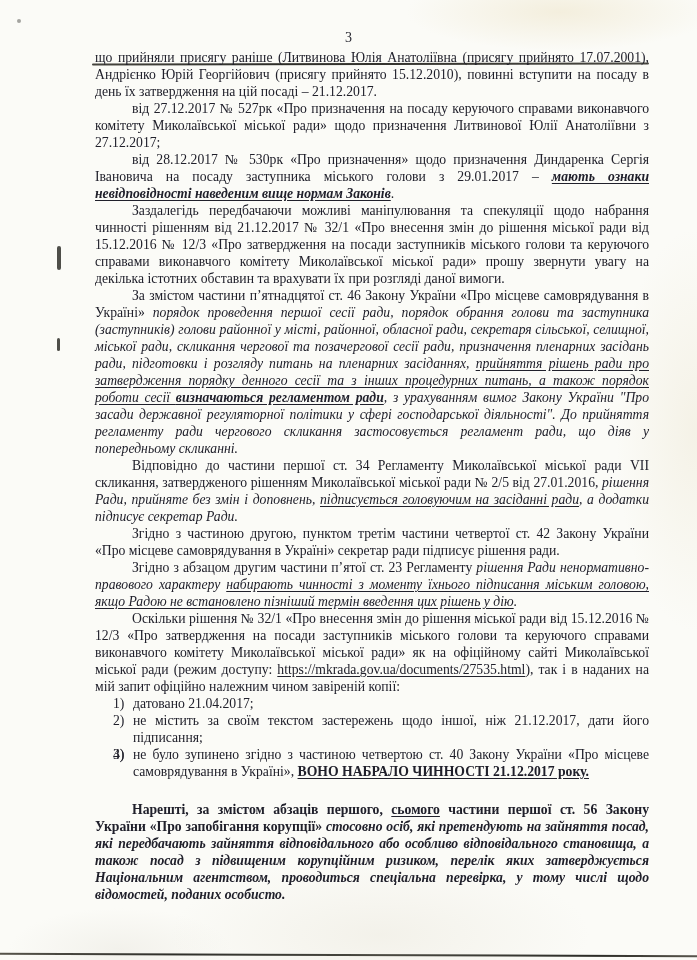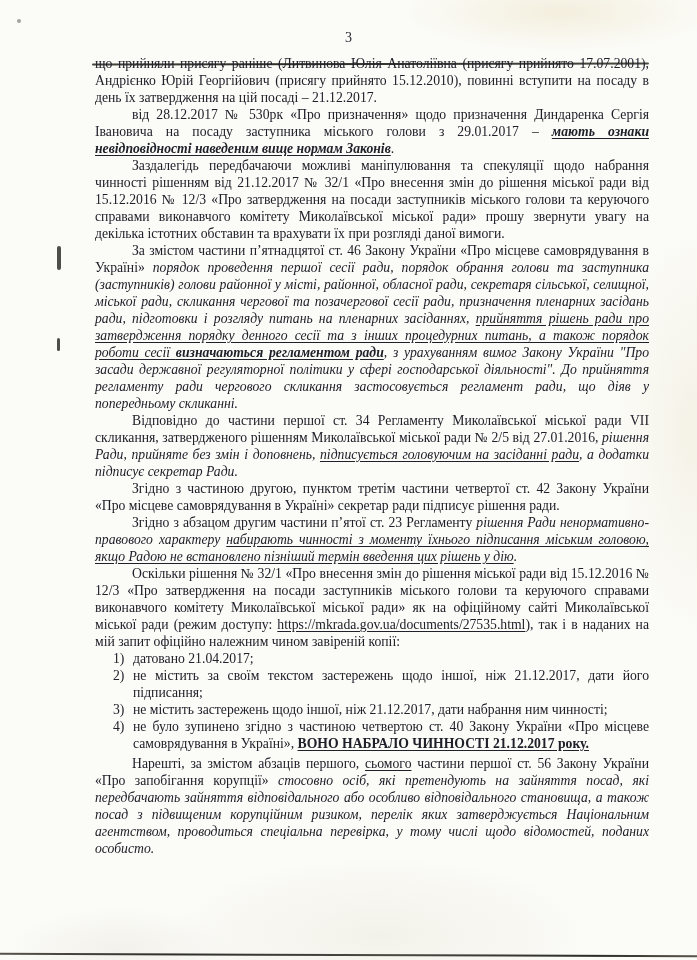--- a/index.html
+++ b/index.html
@@ -21,27 +21,27 @@
   .page-number {
     position:absolute; top:30px; left:0; width:100%;
     text-align:center; font-size:14px; color:#2a2a33;
   }
   .top-rule {
     position:absolute; left:92px; top:63px; width:557px; height:2px;
     background:linear-gradient(90deg,#45443e,#2e2e29 35%,#3c3b35 70%,#4a4942);
     transform:rotate(-0.12deg); border-radius:1px;
   }
   .doc-body {
-    position:absolute; left:95px; top:55px; width:554px;
+    position:absolute; left:95px; top:49px; width:554px;
     font-size:13.7px; line-height:17px; text-align:justify;
     text-justify:inter-word;
   }
   .paragraph { margin:0; }
   .indent { text-indent:37px; }
-  .space-before { margin-top:3px; }
+  .space-before { margin-top:21px;font-weight:bold; }
   .run-i { font-style:italic; }
   .run-b { font-weight:bold; }
   .run-u { text-decoration:underline; text-underline-offset:2px; }
   .list-item { position:relative; padding-left:38px; }
   .marker { position:absolute; left:18px; }
   .bottom-line {
     position:absolute; left:-4px; bottom:4px; width:706px; height:2px;
     background:linear-gradient(90deg,#57544b,#2f2f2a 25%,#4b4a42 55%,#2c2c27 85%,#5a574e);
     transform:rotate(0.22deg); border-radius:1px;
   }
@@ -51,30 +51,31 @@
   .speck-c { left:17px; top:19px; width:4px; height:4px; background:#9a9a96; opacity:.9; }
 </style>
 </head>
 <body>
 
 <div class="page">
   <div class="page-number">3</div>
   <div class="top-rule"></div>
   <div class="doc-body">
       <p class="paragraph"><span class="">що прийняли присягу раніше (Литвинова Юлія Анатоліївна (присягу прийнято 17.07.2001), Андрієнко Юрій Георгійович (присягу прийнято 15.12.2010), повинні вступити на посаду в день їх затвердження на цій посаді – 21.12.2017.</span></p>
+      <p class="paragraph indent"><span class="">від 27.12.2017 № 527рк «Про призначення на посаду керуючого справами виконавчого комітету Миколаївської міської ради» щодо призначення Литвинової Юлії Анатоліївни з 27.12.2017;</span></p>
       <p class="paragraph indent"><span class="">від 28.12.2017 № 530рк «Про призначення» щодо призначення Диндаренка Сергія Івановича на посаду заступника міського голови з 29.01.2017 – </span><span class="run-b run-i run-u">мають ознаки невідповідності наведеним вище нормам Законів</span><span class="">.</span></p>
       <p class="paragraph indent"><span class="">Заздалегідь передбачаючи можливі маніпулювання та спекуляції щодо набрання чинності рішенням від 21.12.2017 № 32/1 «Про внесення змін до рішення міської ради від 15.12.2016 № 12/3 «Про затвердження на посади заступників міського голови та керуючого справами виконавчого комітету Миколаївської міської ради» прошу звернути увагу на декілька істотних обставин та врахувати їх при розгляді даної вимоги.</span></p>
       <p class="paragraph indent"><span class="">За змістом частини п’ятнадцятої ст. 46 Закону України «Про місцеве самоврядування в Україні» </span><span class="run-i">порядок проведення першої сесії ради, порядок обрання голови та заступника (заступників) голови районної у місті, районної, обласної ради, секретаря сільської, селищної, міської ради, скликання чергової та позачергової сесії ради, призначення пленарних засідань ради, підготовки і розгляду питань на пленарних засіданнях, </span><span class="run-i run-u">прийняття рішень ради про затвердження порядку денного сесії та з інших процедурних питань, а також порядок роботи сесії </span><span class="run-b run-i run-u">визначаються регламентом ради</span><span class="run-i">, з урахуванням вимог Закону України "Про засади державної регуляторної політики у сфері господарської діяльності". До прийняття регламенту ради чергового скликання застосовується регламент ради, що діяв у попередньому скликанні.</span></p>
       <p class="paragraph indent"><span class="">Відповідно до частини першої ст. 34 Регламенту Миколаївської міської ради VII скликання, затвердженого рішенням Миколаївської міської ради № 2/5 від 27.01.2016, </span><span class="run-i">рішення Ради, прийняте без змін і доповнень, </span><span class="run-i run-u">підписується головуючим на засіданні ради</span><span class="run-i">, а додатки підписує секретар Ради.</span></p>
       <p class="paragraph indent"><span class="">Згідно з частиною другою, пунктом третім частини четвертої ст. 42 Закону України «Про місцеве самоврядування в Україні» секретар ради підписує рішення ради.</span></p>
       <p class="paragraph indent"><span class="">Згідно з абзацом другим частини п’ятої ст. 23 Регламенту </span><span class="run-i">рішення Ради ненормативно-правового характеру </span><span class="run-i run-u">набирають чинності з моменту їхнього підписання міським головою, якщо Радою не встановлено пізніший термін введення цих рішень у дію</span><span class="run-i">.</span></p>
       <p class="paragraph indent"><span class="">Оскільки рішення № 32/1 «Про внесення змін до рішення міської ради від 15.12.2016 № 12/3 «Про затвердження на посади заступників міського голови та керуючого справами виконавчого комітету Миколаївської міської ради» як на офіційному сайті Миколаївської міської ради (режим доступу: </span><span class="run-u">https://mkrada.gov.ua/documents/27535.html</span><span class="">), так і в наданих на мій запит офіційно належним чином завіреній копії:</span></p>
       <div class="list-item"><span class="marker">1)</span><span class="">датовано 21.04.2017;</span></div>
       <div class="list-item"><span class="marker">2)</span><span class="">не містить за своїм текстом застережень щодо іншої, ніж 21.12.2017, дати його підписання;</span></div>
-      <div class="list-item"><span class="marker">3)</span><span class="">не містить застережень щодо іншої, ніж 21.12.2017, дати набрання ним чинності;</span></div>
+      <div class="list-item"><span class="marker">3)</span></div>
       <div class="list-item"><span class="marker">4)</span><span class="">не було зупинено згідно з частиною четвертою ст. 40 Закону України «Про місцеве самоврядування в Україні», </span><span class="run-b run-u">ВОНО НАБРАЛО ЧИННОСТІ 21.12.2017 року.</span></div>
       <p class="paragraph indent space-before"><span class="">Нарешті, за змістом абзаців першого, </span><span class="run-u">сьомого</span><span class=""> частини першої ст. 56 Закону України «Про запобігання корупції» </span><span class="run-i">стосовно осіб, які претендують на зайняття посад, які передбачають зайняття відповідального або особливо відповідального становища, а також посад з підвищеним корупційним ризиком, перелік яких затверджується Національним агентством, проводиться спеціальна перевірка, у тому числі щодо відомостей, поданих особисто.</span></p>
     </div>
   <div class="speck speck-a"></div>
   <div class="speck speck-b"></div>
   <div class="speck speck-c"></div>
   <div class="bottom-line"></div>
 </div>
 
 </body></html>

